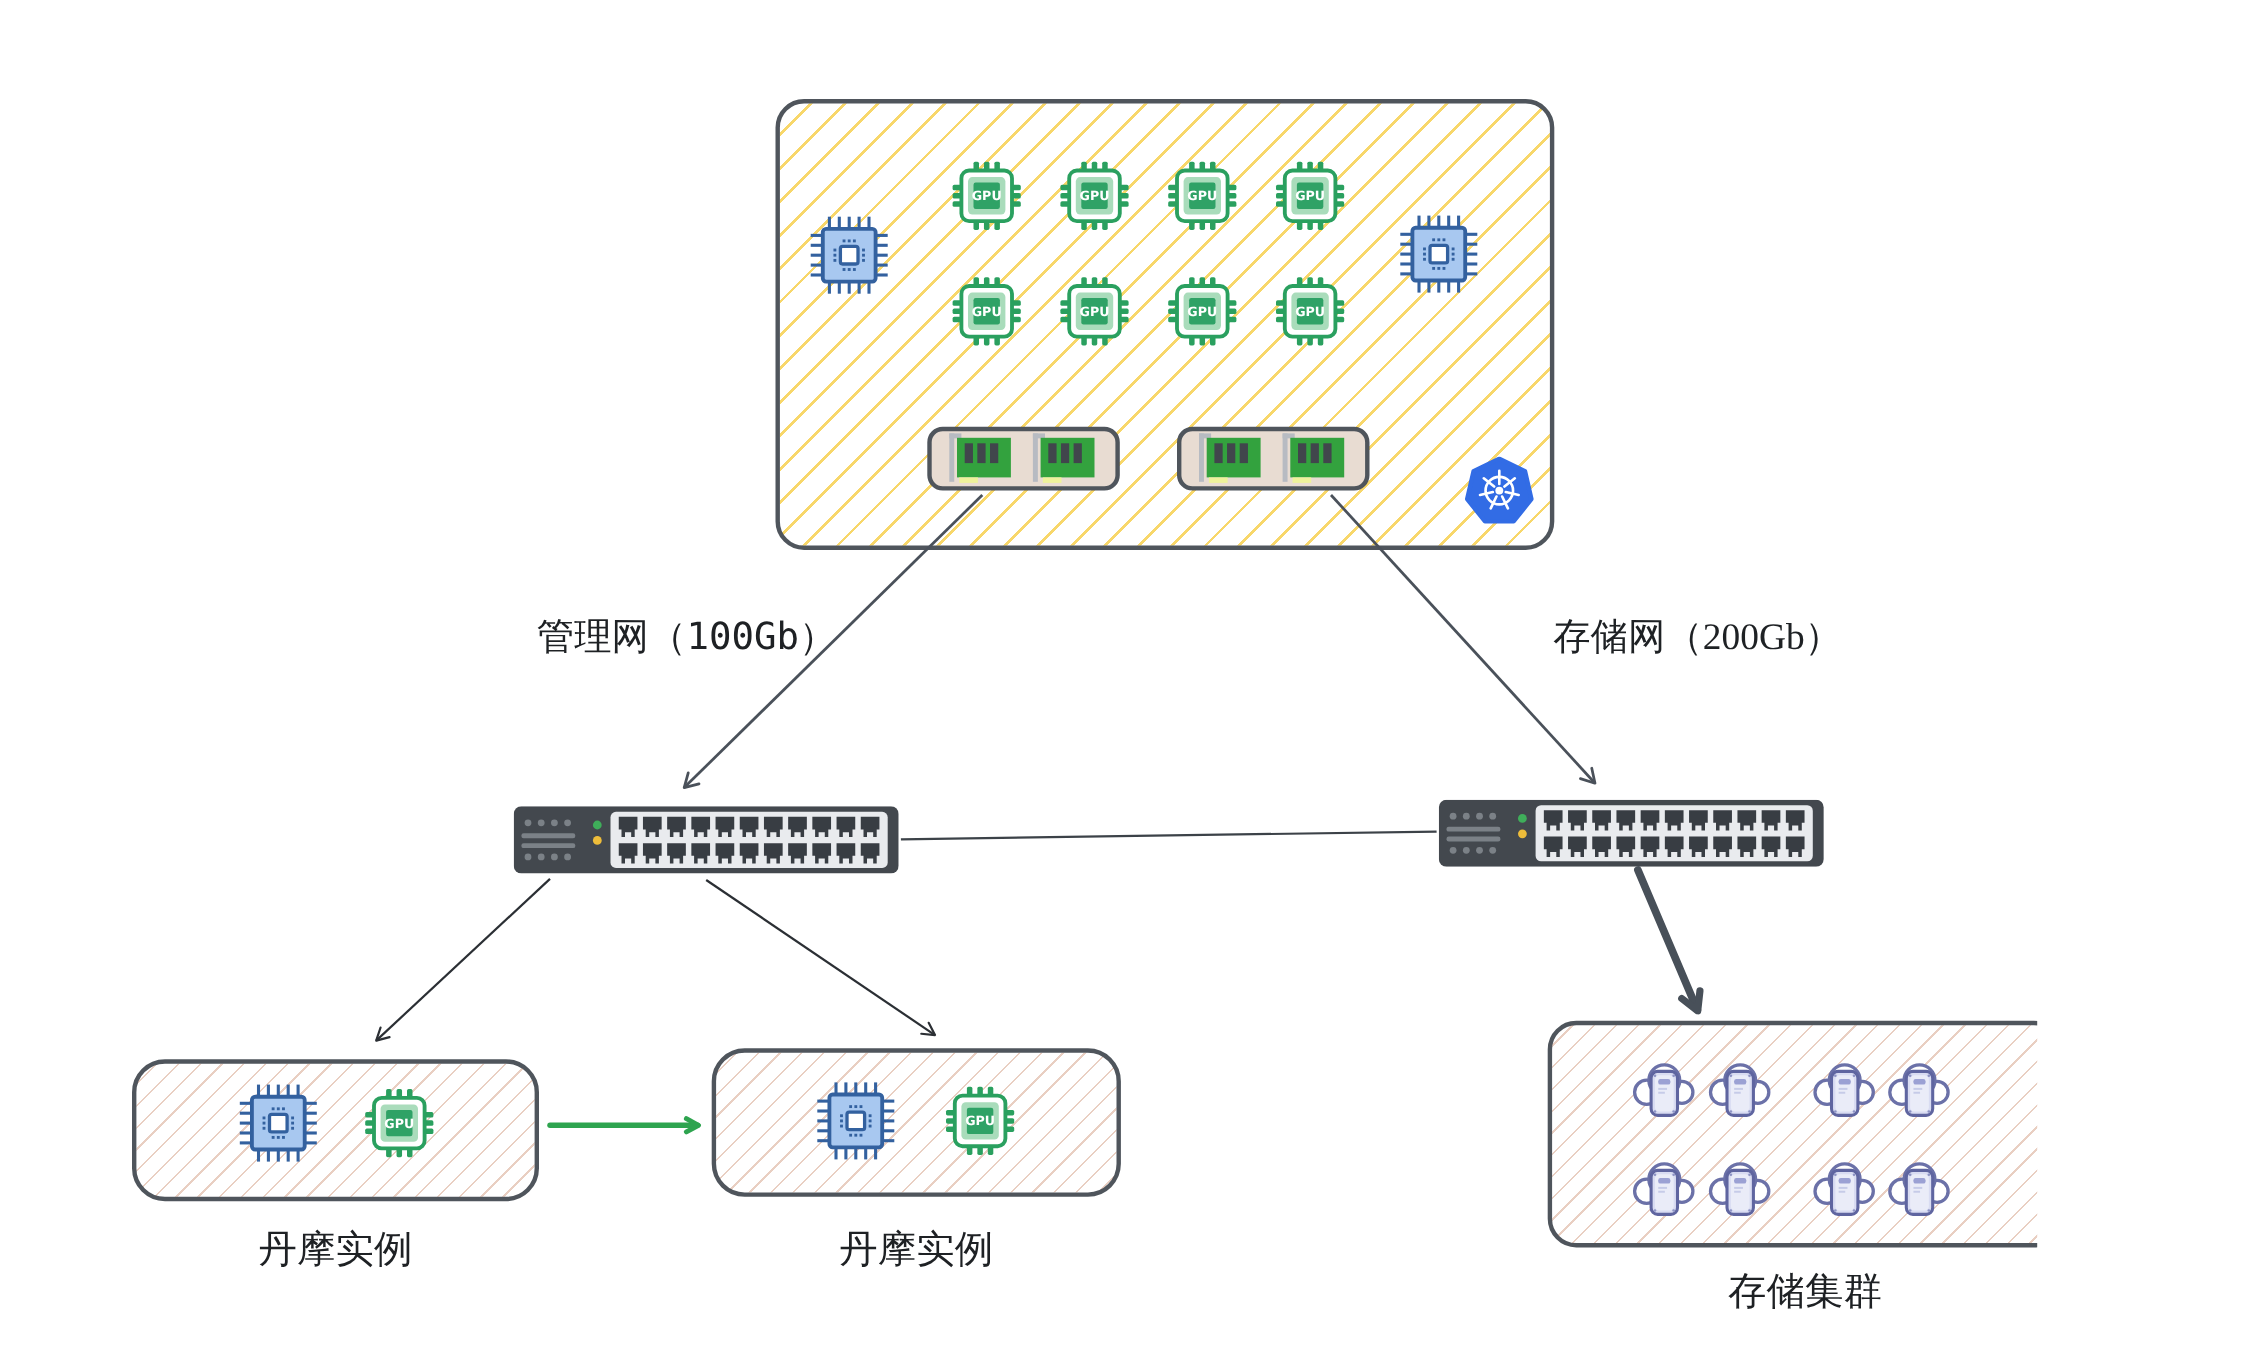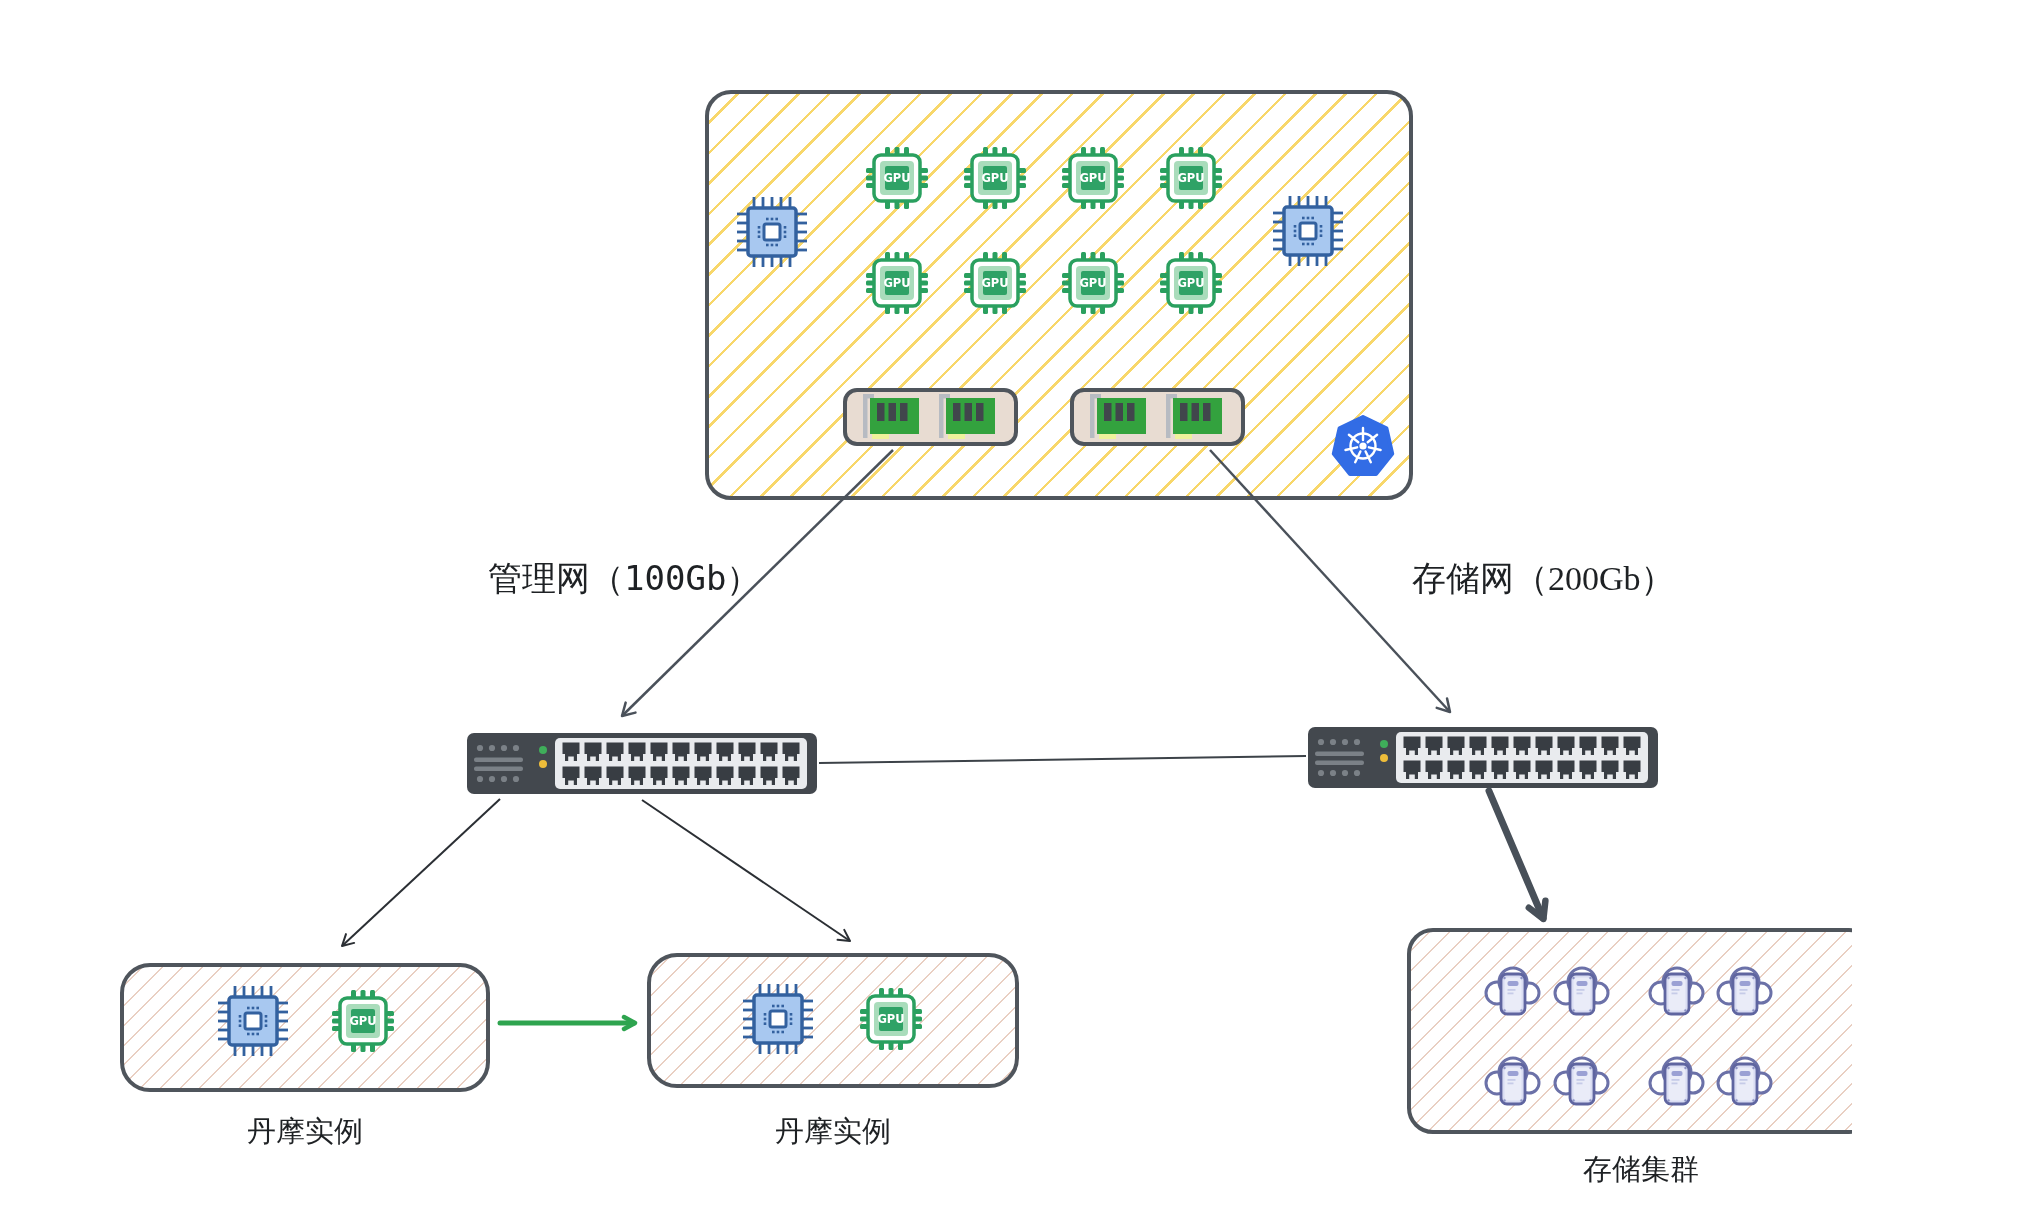--- a/index.html
+++ b/index.html
@@ -7,21 +7,21 @@
           font-family:"DejaVu Sans","Liberation Sans",sans-serif;}
   .box{position:absolute;border:4px solid #4f555c;background:#ffffff;box-sizing:border-box;z-index:1;}
   
   .hatch-yellow{background-image:repeating-linear-gradient(135deg,rgba(0,0,0,0) 0 19px,#f8d76a 19px 21.5px);}
   .hatch-pink{background-image:repeating-linear-gradient(135deg,rgba(0,0,0,0) 0 12.5px,#e9cfc2 12.5px 14px);}
   .icon{position:absolute;z-index:2;}
   .ram-module{position:absolute;z-index:2;background:#e8dcd2;border:4px solid #4f555c;border-radius:14px;box-sizing:border-box;}
   .net-label{position:absolute;z-index:4;font-family:"DejaVu Sans Mono","DejaVu Sans",monospace;
              font-size:34px;font-weight:500;color:#1e2124;white-space:nowrap;}
   .node-label{position:absolute;z-index:4;text-align:center;font-family:"DejaVu Sans Mono","DejaVu Sans",monospace;
-             font-size:29px;font-weight:500;color:#1e2124;}
+             font-size:35px;font-weight:500;color:#1e2124;}
   .overlay{position:absolute;left:0;top:0;z-index:5;pointer-events:none;}
 </style>
 </head>
 <body>
 
 <div class="canvas">
 
   <svg width="0" height="0" style="position:absolute" aria-hidden="true">
     <defs>
       <g id="gpu-chip">

